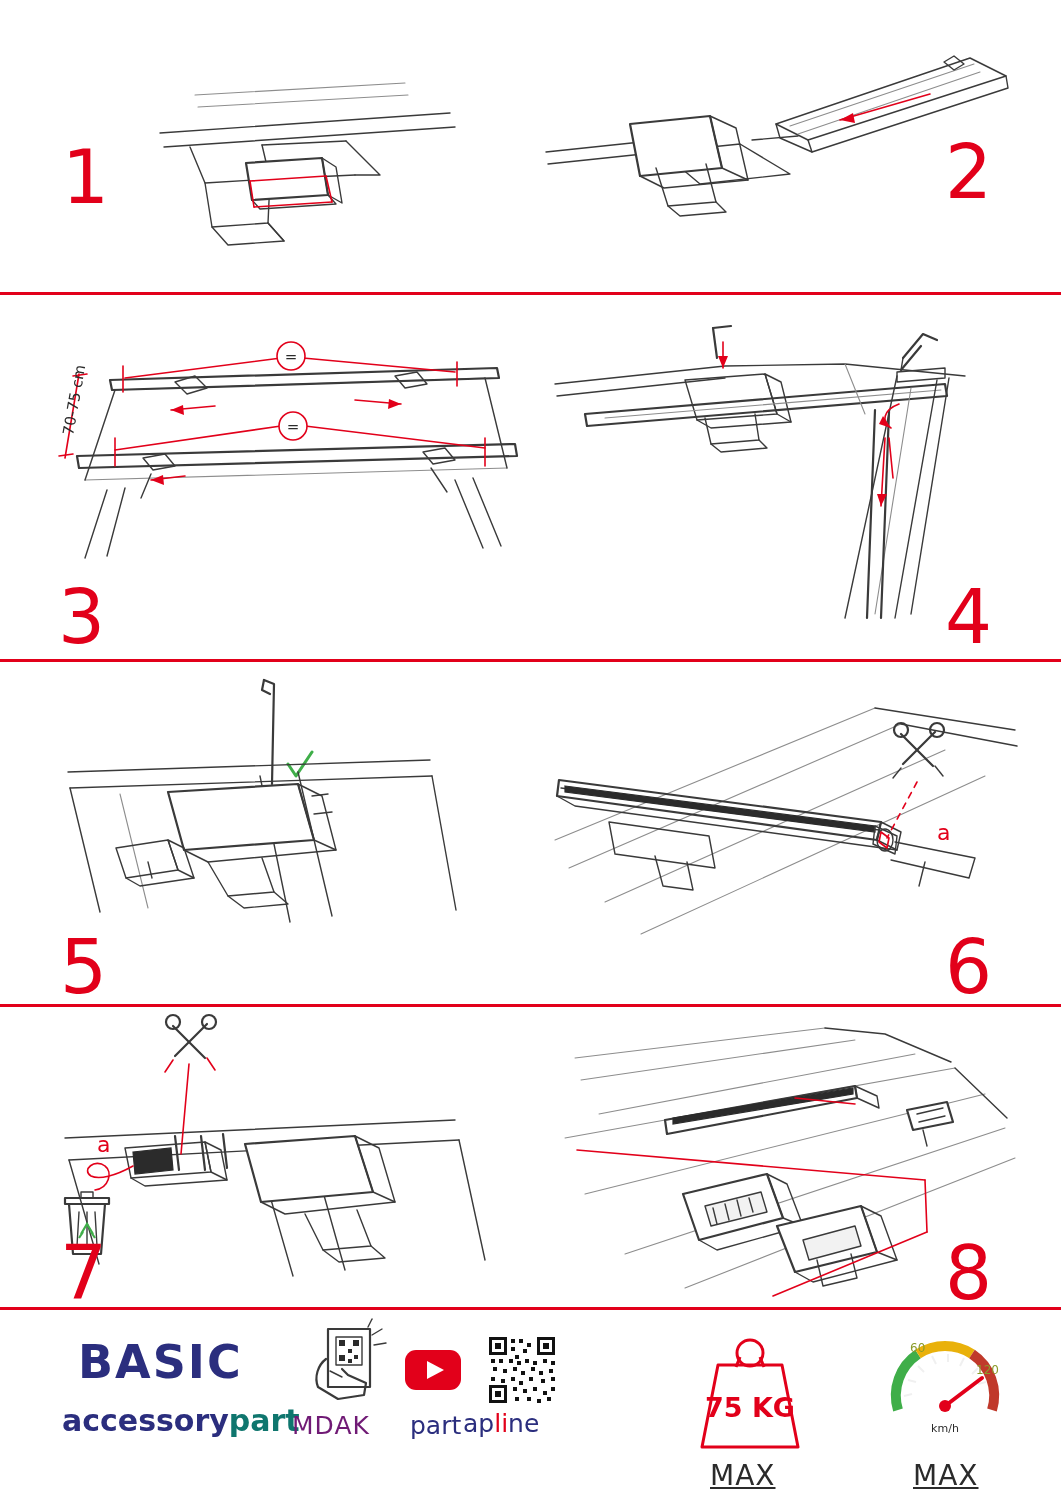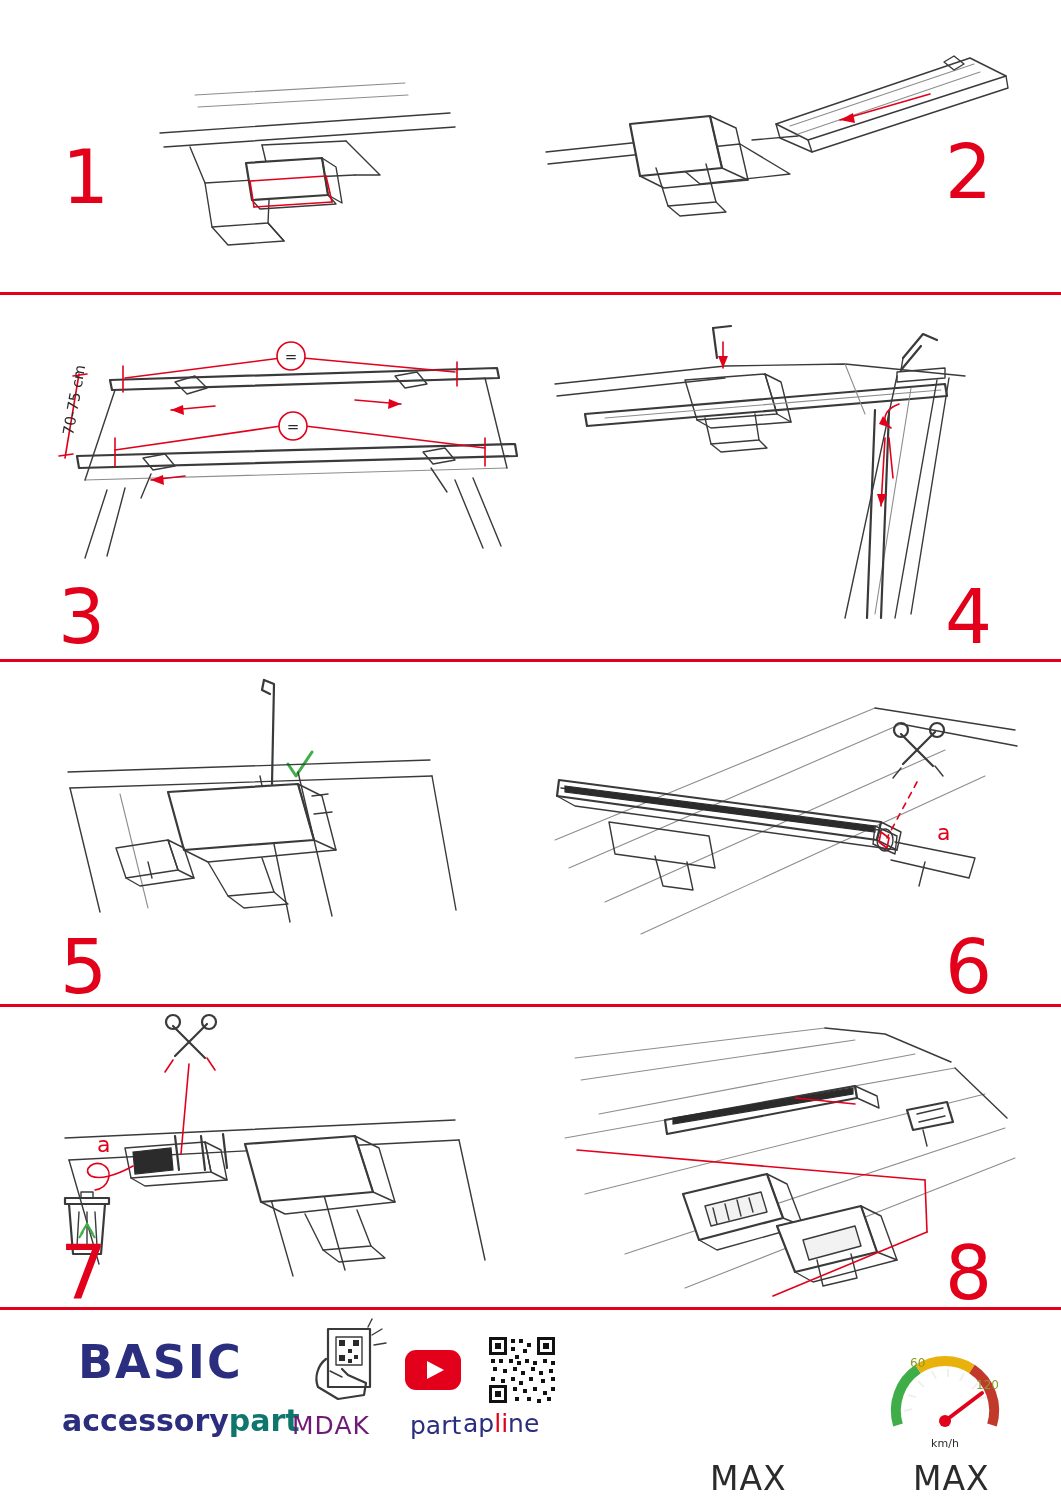--- a/index.html
+++ b/index.html
@@ -98,23 +98,24 @@
     color: #701a75;
   }
   .logo-label.mdak { left: 292px; top: 104px; letter-spacing: 1px; }
   .logo-label.ipqi { left: 410px; top: 104px; color: #2b2e7e; font-weight: 400; }
   .logo-label.apline { left: 463px; top: 102px; color: #2b2e7e; font-weight: 400; }
   .logo-label.apline .li { color: #e2001a; }
 
   .max-label {
     position: absolute;
     font-family: "DejaVu Sans", sans-serif;
-    font-size: 33px;
+    font-size: 28px;
     color: #2b2b2b;
     letter-spacing: 1px;
+    text-decoration: underline;
   }
   .max-label.m1 { left: 710px; top: 152px; }
   .max-label.m2 { left: 913px; top: 152px; }
 
   .kgtext {
     font-family: "DejaVu Sans", sans-serif;
     font-size: 27px;
     fill: #e2001a;
     font-weight: 700;
   }
@@ -533,23 +534,32 @@
             <rect x="64" y="52" width="4" height="4"></rect>
           <rect x="28" y="62" width="4" height="4"></rect>
             <rect x="40" y="62" width="4" height="4"></rect>
             <rect x="50" y="64" width="4" height="4"></rect>
           <rect x="60" y="62" width="4" height="4"></rect>
         </g>
       </svg>
     </div>
     <div class="logo-label apline">ap<span class="li">li</span>ne</div>
 
+    <div class="panel" style="left:690px; top:18px;">
+      <svg width="120" height="130" viewBox="0 0 120 130">
+        <path d="M28 40 L92 40 L108 122 L12 122 Z" fill="none" stroke="#e2001a" stroke-width="3" stroke-linejoin="round"></path>
+        <circle cx="60" cy="28" r="13" fill="none" stroke="#e2001a" stroke-width="3"></circle>
+        <path d="M50 32 L46 42" stroke="#e2001a" stroke-width="3" fill="none"></path>
+        <path d="M70 32 L74 42" stroke="#e2001a" stroke-width="3" fill="none"></path>
+        <text x="60" y="92" text-anchor="middle" class="kgtext">75 KG</text>
+      </svg>
+    </div>
     <div class="max-label m1">MAX</div>
 
-    <div class="panel" style="left:880px; top:22px;">
+    <div class="panel" style="left:880px; top:7px;">
       <svg width="130" height="130" viewBox="0 0 130 130">
         <path d="M18 96 A 50 50 0 0 1 38 40" fill="none" stroke="#3fae49" stroke-width="10" stroke-linecap="butt"></path>
         <path d="M38 40 A 50 50 0 0 1 92 40" fill="none" stroke="#e9b10b" stroke-width="10" stroke-linecap="butt"></path>
         <path d="M92 40 A 50 50 0 0 1 112 96" fill="none" stroke="#c0392b" stroke-width="10" stroke-linecap="butt"></path>
         <g stroke="#f0f0f0" stroke-width="2">
           <path d="M24 82 L32 80"></path>
             <path d="M28 66 L36 68"></path>
             <path d="M38 52 L44 58"></path>
           <path d="M52 42 L56 50"></path>
             <path d="M68 40 L68 48"></path>

